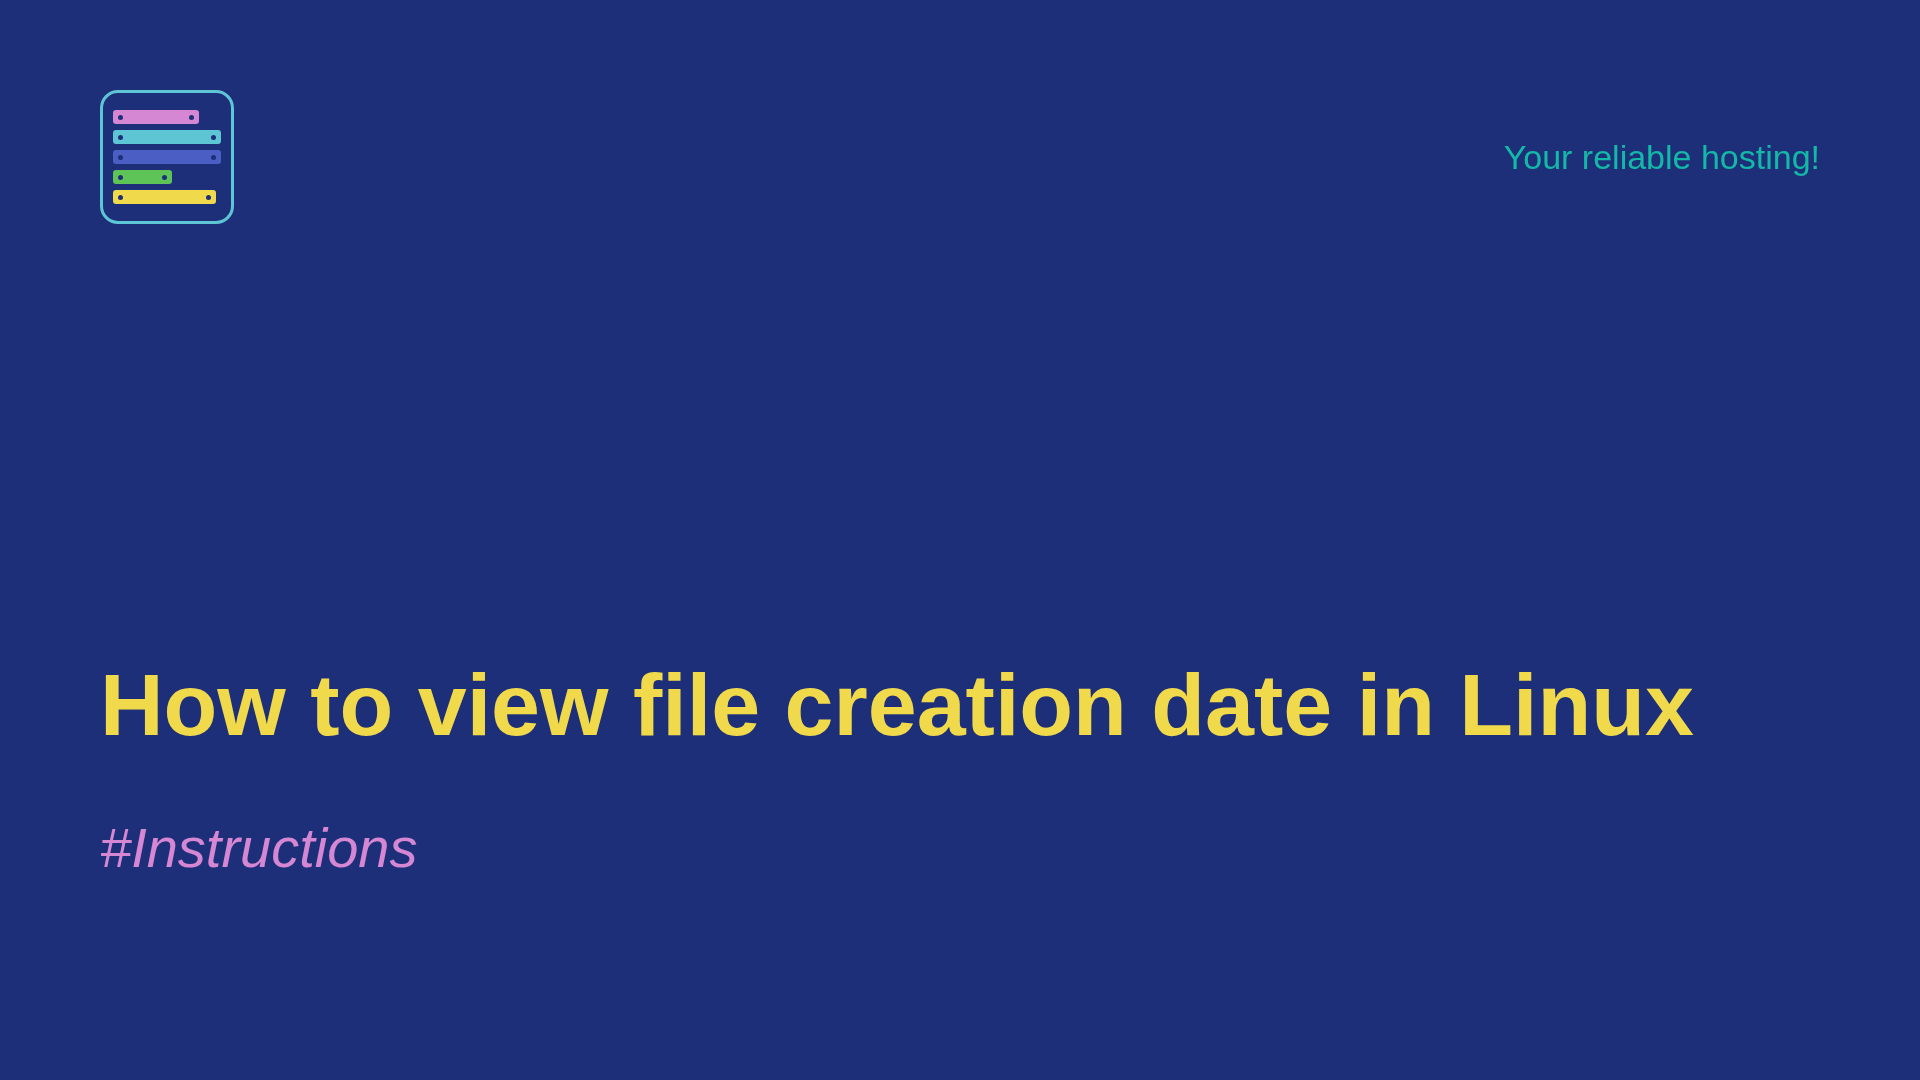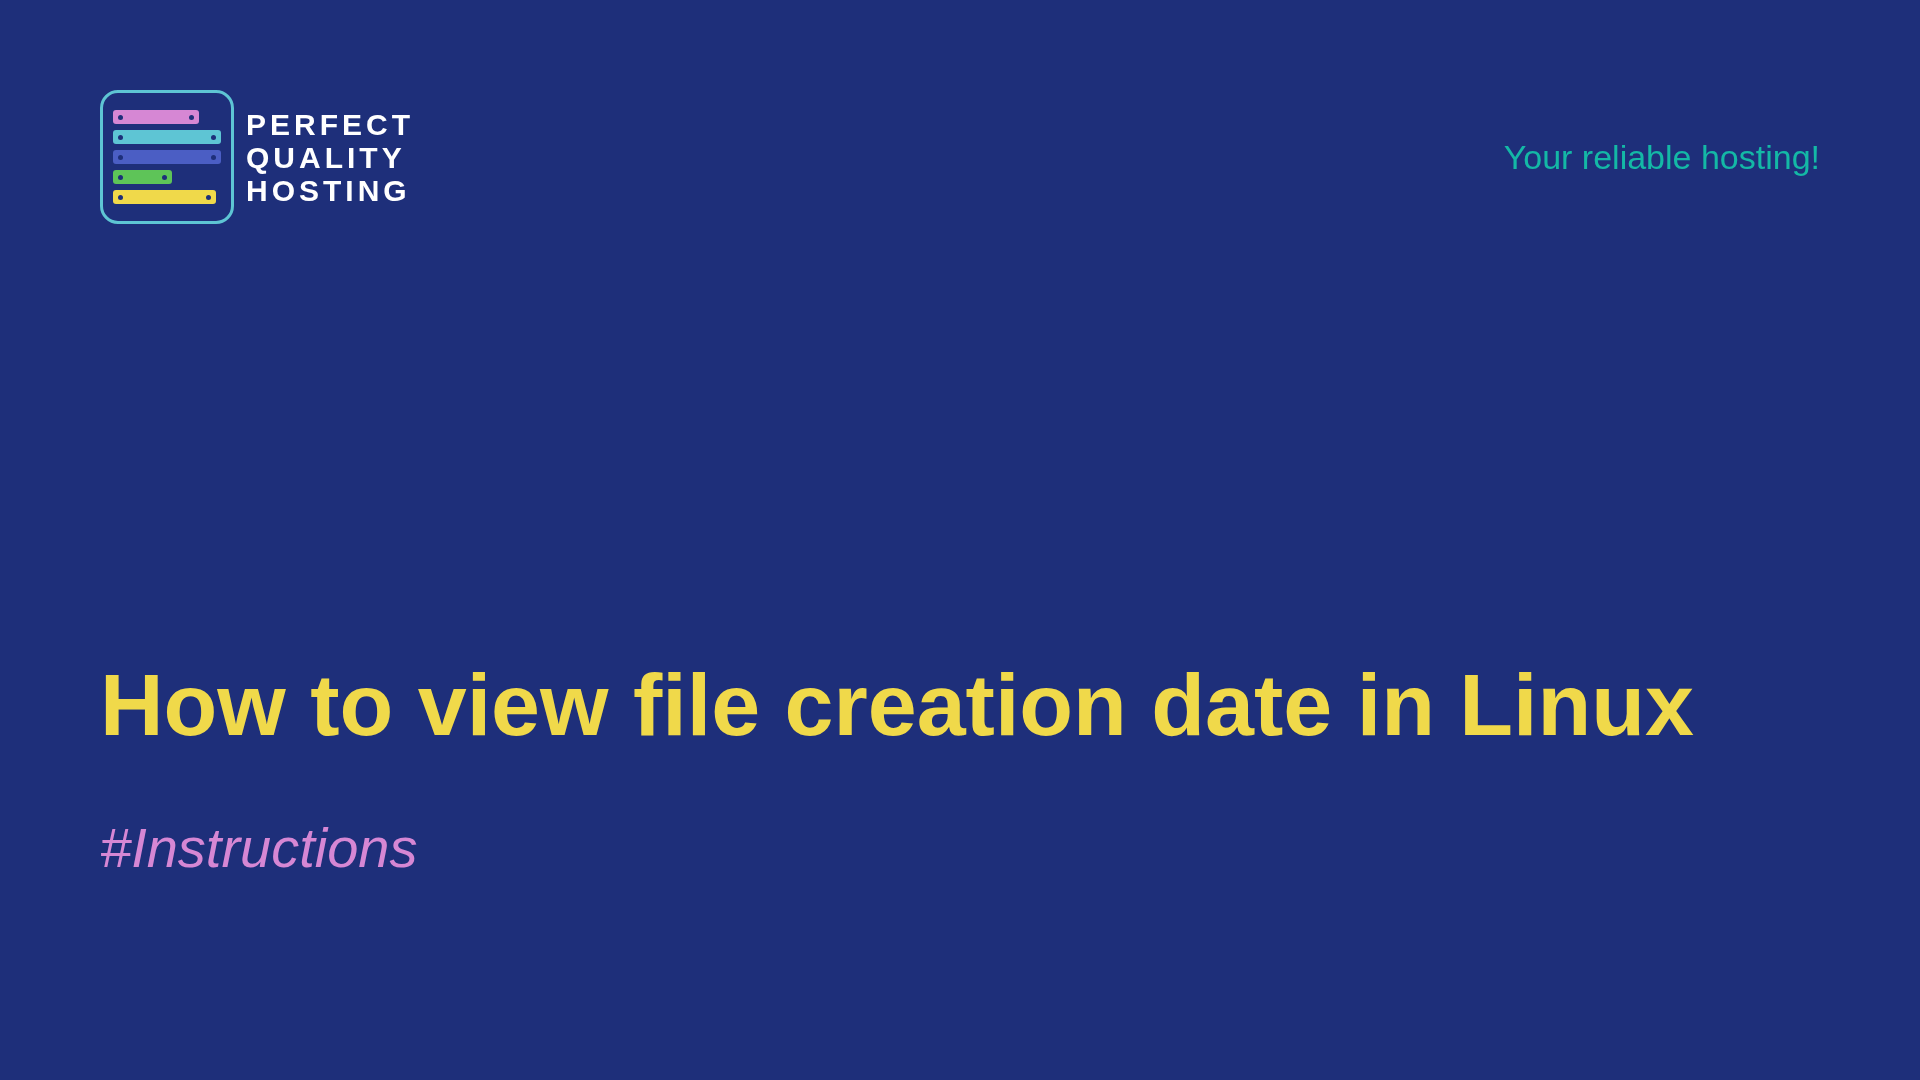--- a/index.html
+++ b/index.html
@@ -130,25 +130,20 @@
       </div>
       <div class="server-bar green">
         <span class="dot left"></span>
           <span class="dot right"></span>
       </div>
       <div class="server-bar yellow">
         <span class="dot left"></span>
           <span class="dot right"></span>
       </div>
     </div>
-    <div class="logo-text">
-      <div>PERFECT</div>
-      <div>QUALITY</div>
-      <div>HOSTING</div>
-    </div>
   </div>
   <div class="tagline">Your reliable hosting!</div>
 </div>
 
 <div class="content">
   <h1 class="title">How to view file creation date in Linux</h1>
   <div class="tag">#Instructions</div>
 </div>
 
 </body></html>

